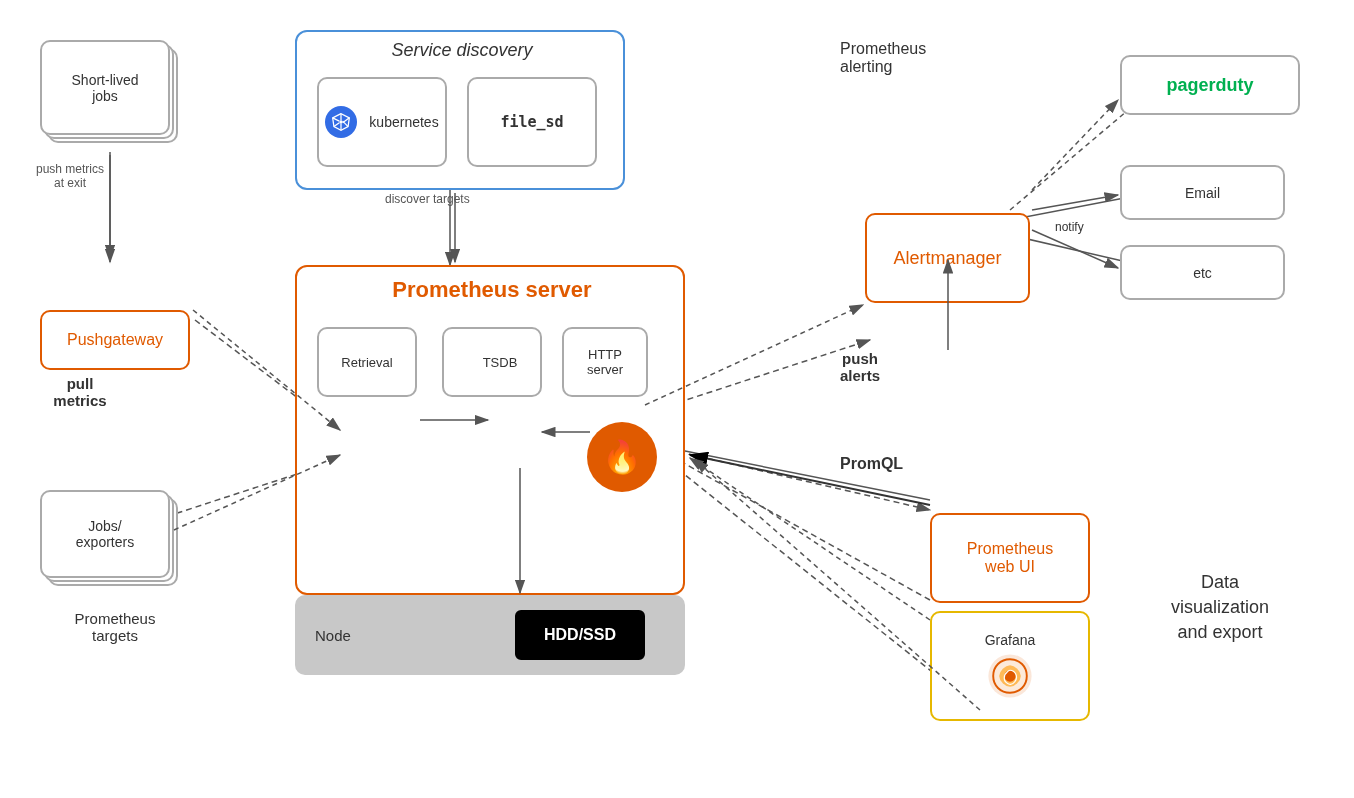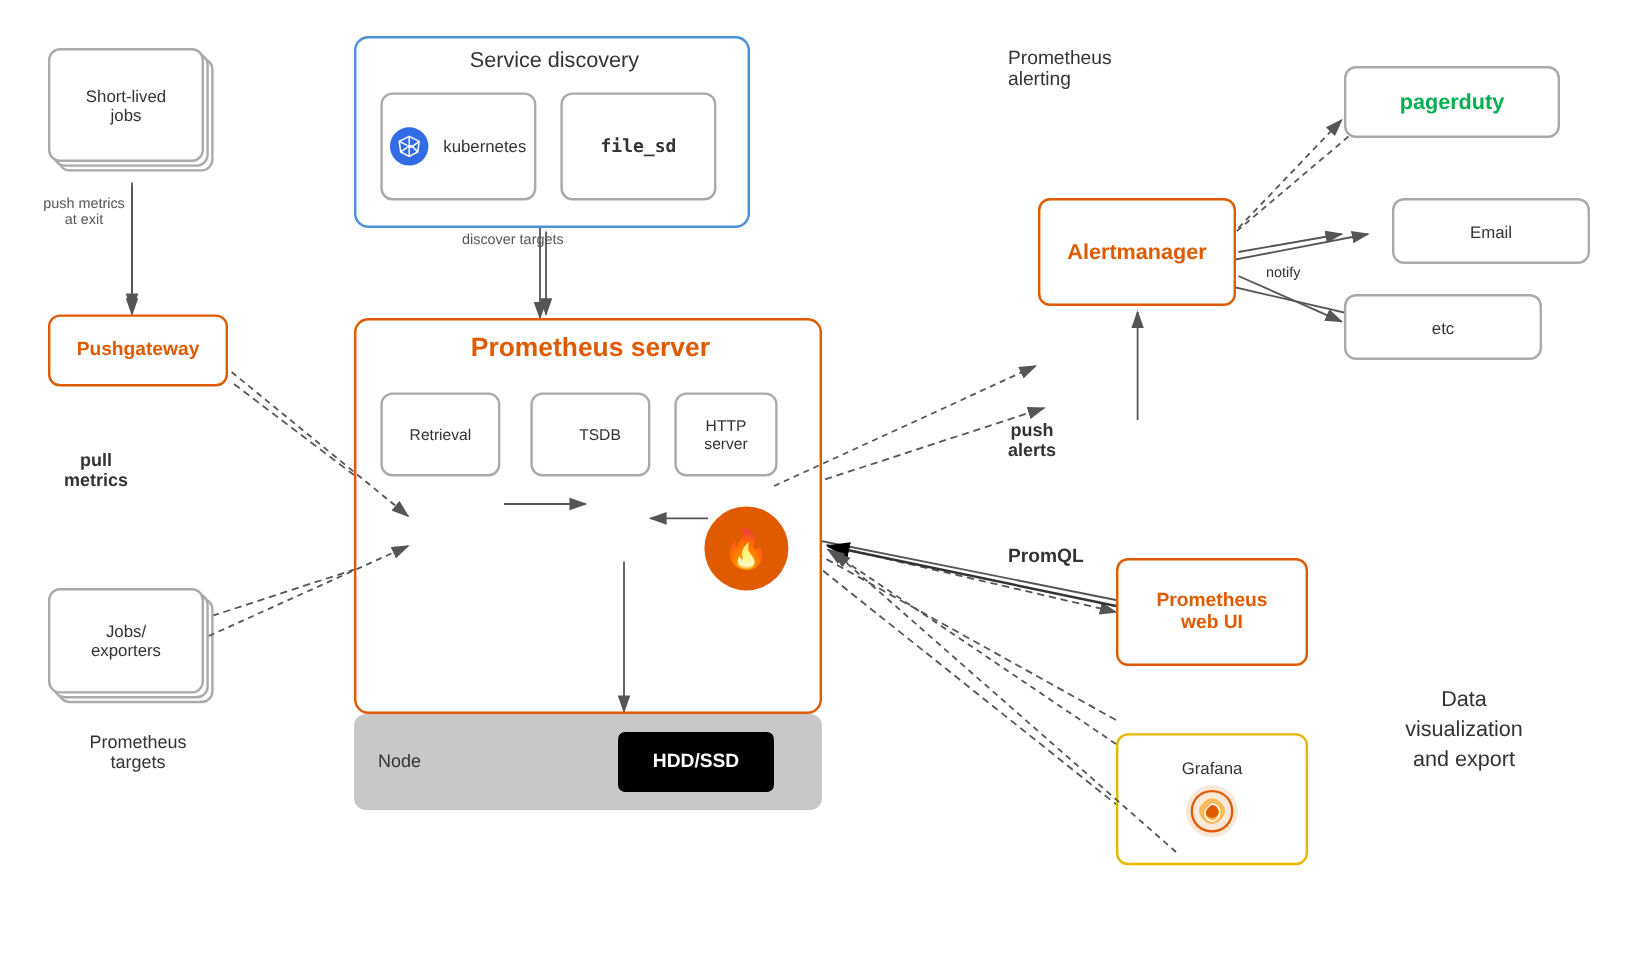--- a/index.html
+++ b/index.html
@@ -28,21 +28,22 @@
     }
     .box-gray {
       border: 2px solid #aaa;
       background: #fff;
       color: #333;
     }
     .box-orange {
       border: 2.5px solid #e05a00;
       background: #fff;
       color: #e05a00;
-      font-weight: bold;
+      font-weight: normal;
+      margin-top: 48px;
     }
     .box-yellow {
       border: 2.5px solid #e6b800;
       background: #fff;
     }
     .box-black {
       border: 2px solid #000;
       background: #000;
       color: #fff;
       font-weight: bold;
@@ -219,21 +220,21 @@
     <div class="paper" style="top:0; left:0; width:130px; height:88px; display:flex; align-items:center; justify-content:center; text-align:center; font-size:14px; color:#333;">
       <span>Jobs/<br>exporters</span>
     </div>
   </div>
 
   <div class="label" style="left:40px; top:610px; width:150px; font-size:15px;">
     <span>Prometheus<br>targets</span>
   </div>
 
   <div class="service-discovery-box" style="left:295px; top:30px; width:330px; height:160px;">
-    <div class="label" style="left:0; top:8px; width:330px; font-size:18px; color:#333; text-align:center;">
+    <div class="label" style="left:0; top:8px; width:330px; font-size:18px; color:#333; text-align:center;font-style:italic;">
       <span>Service discovery</span>
     </div>
 
     <div class="inner-box" style="left:20px; top:45px; width:130px; height:90px; flex-direction:row; gap:6px; font-size:14px;">
       <div class="kube-circle">
         <svg width="20" height="20" viewBox="0 0 24 24" fill="white">
           <path d="M12 2L2 7l1.5 10.5L12 22l8.5-4.5L22 7z" fill="none" stroke="white" stroke-width="1.5"></path>
           <circle cx="12" cy="12" r="2" fill="white"></circle>
           <line x1="12" y1="2" x2="12" y2="10" stroke="white" stroke-width="1.5"></line>
           <line x1="12" y1="14" x2="12" y2="22" stroke="white" stroke-width="1.5"></line>
@@ -291,21 +292,21 @@
   </div>
 
   <div class="box box-orange" style="left:865px; top:165px; width:165px; height:90px; font-size:18px;">
     <span>Alertmanager</span>
   </div>
 
   <div class="box box-gray" style="left:1120px; top:55px; width:180px; height:60px;">
     <span class="pagerduty-text">pagerduty</span>
   </div>
 
-  <div class="box box-gray" style="left:1120px; top:165px; width:165px; height:55px;margin-left:40px;">
+  <div class="box box-gray" style="left:1120px; top:165px; width:165px; height:55px;">
     <span>Email</span>
   </div>
 
   <div class="box box-gray" style="left:1120px; top:245px; width:165px; height:55px;">
     <span>etc</span>
   </div>
 
   <div class="label" style="left:1055px; top:220px; font-size:12px;">
     <span>notify</span>
   </div>

